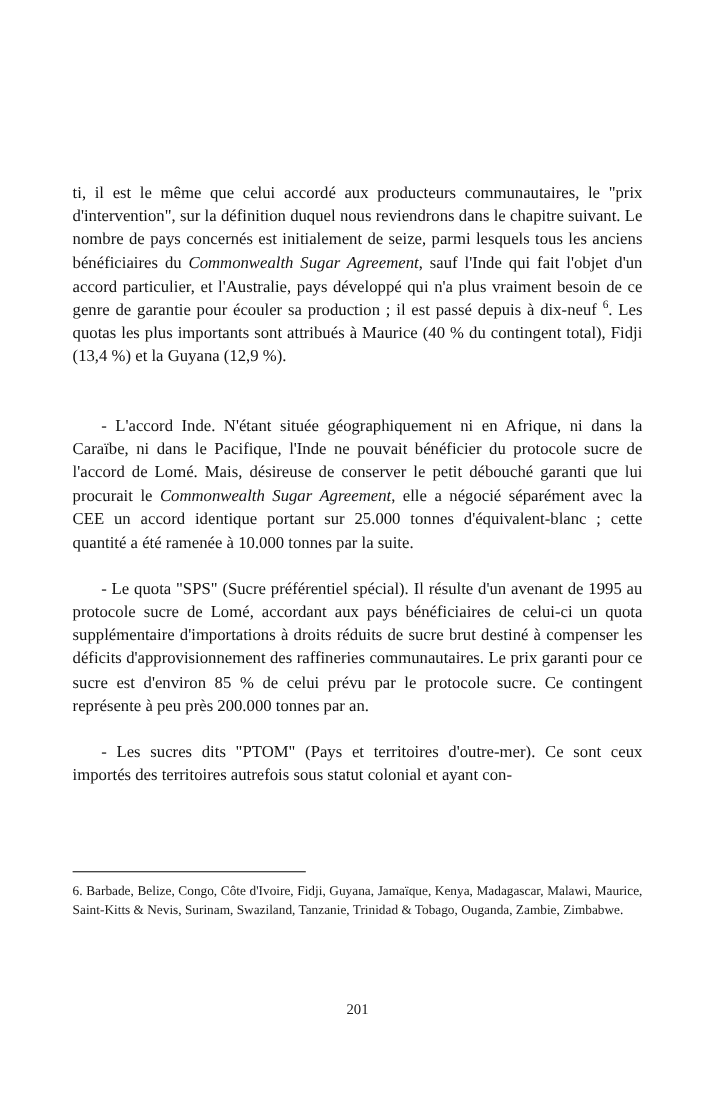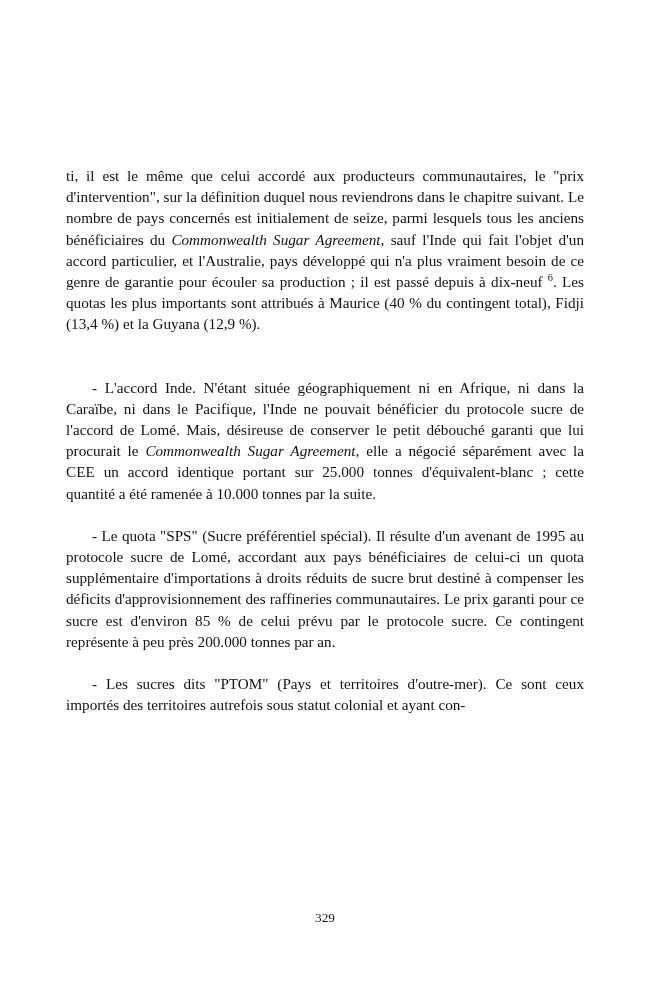--- a/index.html
+++ b/index.html
@@ -119,16 +119,20 @@
     <div class="gap-para"></div>
 
     <p class="para indent"><span>- Le quota "SPS" (Sucre préférentiel spécial). Il résulte d'un avenant de 1995 au protocole sucre de Lomé, accordant aux pays bénéficiaires de celui-ci un quota supplémentaire d'importations à droits réduits de sucre brut destiné à compenser les déficits d'approvisionnement des raffineries communautaires. Le prix garanti pour ce sucre est d'environ 85 % de celui prévu par le protocole sucre. Ce contingent représente à peu près 200.000 tonnes par an.</span></p>
 
     <div class="gap-para"></div>
 
     <p class="para indent"><span>- Les sucres dits "PTOM" (Pays et territoires d'outre-mer). Ce sont ceux importés des territoires autrefois sous statut colonial et ayant con-</span></p>
 
   </div>
 
+  <div id="footnote-block">
+    <hr id="footnote-rule">
+    <p class="footnote-text">6. Barbade, Belize, Congo, Côte d'Ivoire, Fidji, Guyana, Jamaïque, Kenya, Madagascar, Malawi, Maurice, Saint-Kitts &amp; Nevis, Surinam, Swaziland, Tanzanie, Trinidad &amp; Tobago, Ouganda, Zambie, Zimbabwe.</p>
+  </div>
 
-  <div id="page-number">329</div>
+  <div id="page-number">201</div>
 
 </div>
 
 </body></html>

